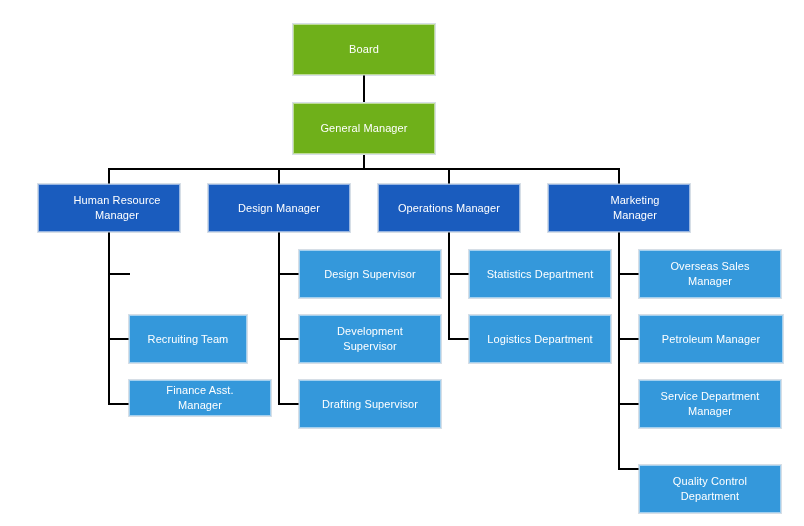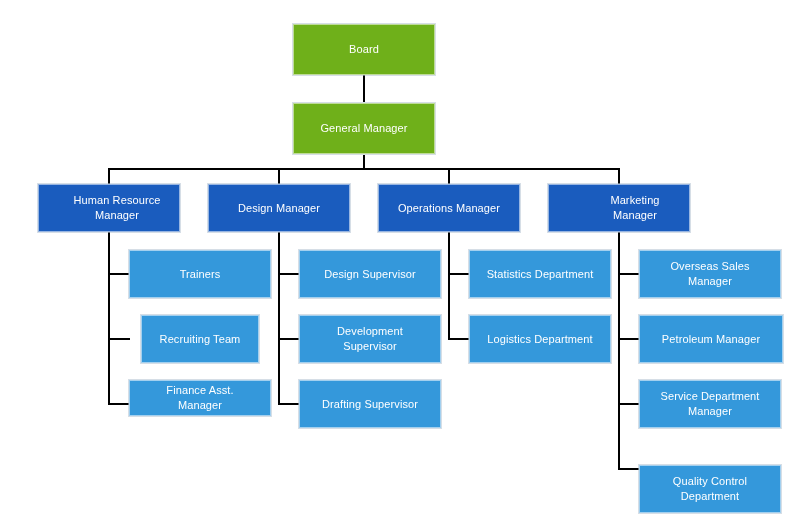--- a/index.html
+++ b/index.html
@@ -103,24 +103,21 @@
   <div class="node level-mgr" style="left:208px; top:184px; width:142px; height:48px;">
     <span class="node-label">Design Manager</span>
   </div>
   <div class="node level-mgr" style="left:378px; top:184px; width:142px; height:48px;">
     <span class="node-label">Operations Manager</span>
   </div>
   <div class="node level-mgr" style="left:548px; top:184px; width:142px; height:48px;padding-left:32px;">
     <span class="node-label">Marketing Manager</span>
   </div>
 
-  <div class="node level-leaf" style="left:129px; top:250px; width:142px; height:48px;">
-    <span class="node-label">Trainers</span>
-  </div>
-  <div class="node level-leaf" style="left:129px; top:315px; width:118px; height:48px;margin-left:12px;">
+  <div class="node level-leaf" style="left:129px; top:315px; width:118px; height:48px;">
     <span class="node-label">Recruiting Team</span>
   </div>
   <div class="node level-leaf" style="left:129px; top:380px; width:142px; height:36px;">
     <span class="node-label">Finance Asst.
 Manager</span>
   </div>
 
   <div class="node level-leaf" style="left:299px; top:250px; width:142px; height:48px;">
     <span class="node-label">Design Supervisor</span>
   </div>

